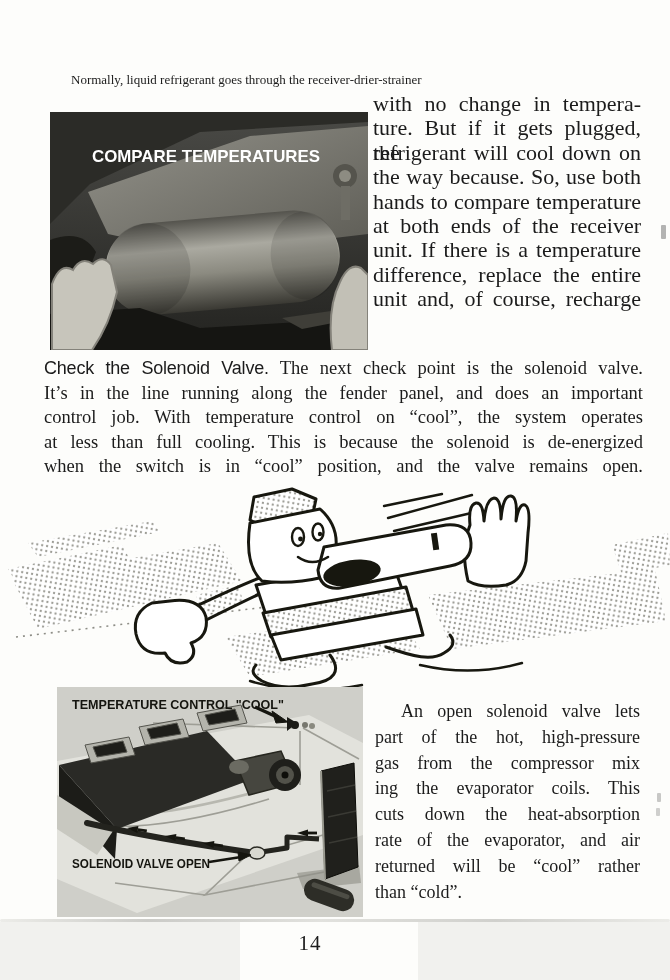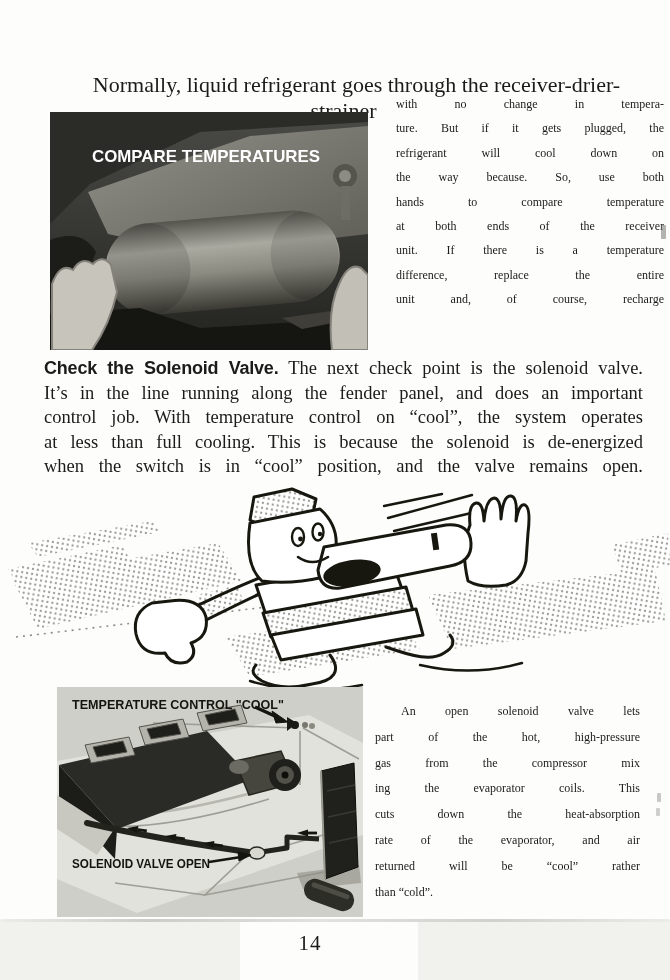--- a/index.html
+++ b/index.html
@@ -2,32 +2,32 @@
 <html><head>
 <meta charset="utf-8">
 <style>
   html,body{margin:0;padding:0;background:#e8e8e4;}
   .page{
     position:relative;width:670px;height:980px;margin:0 auto;
     background:#fdfdfb;overflow:hidden;
     font-family:"Liberation Serif","DejaVu Serif",serif;color:#1b1b1b;
   }
   
-  .p1-first{position:absolute;left:45px;top:72px;width:597px;font-size:22px;text-indent:26px;text-align:center;}
-  .col1{position:absolute;left:373px;top:92px;width:268px;font-size:12px;margin-left:23px;}
+  .p1-first{position:absolute;left:45px;top:72px;width:597px;font-size:13px;text-indent:26px;}
+  .col1{position:absolute;left:373px;top:92px;width:268px;font-size:22px;}
   .col1 .tl{height:24.4px;line-height:24.4px;}
   .para2{position:absolute;left:44px;top:356px;width:599px;font-size:18.5px;}
   .para2 .tl{height:24.6px;line-height:24.6px;}
-  .col2{position:absolute;left:375px;top:699px;width:265px;font-size:12px;}
+  .col2{position:absolute;left:375px;top:699px;width:265px;font-size:18px;}
   .col2 .tl{height:25.8px;line-height:25.8px;}
   .col2 .tl:first-child{text-indent:26px;}
   .tl{white-space:normal;}
   .jl{text-align:justify;text-align-last:justify;}
   .ll{text-align:left;text-align-last:left;}
-  .lead{font-family:"Liberation Sans","DejaVu Sans",sans-serif;font-weight:700;font-size:18px;letter-spacing:-0.2px;}
+  .lead{font-family:"Liberation Sans","DejaVu Sans",sans-serif;font-weight:400;font-size:18px;letter-spacing:-0.2px;}
   .pagenum{position:absolute;left:0;top:931px;width:620px;text-align:center;font-size:21px;letter-spacing:1px;}
   
   .photo1{position:absolute;left:50px;top:112px;width:318px;height:238px;text-align:center;}
   .cartoon{position:absolute;left:0;top:485px;width:670px;height:205px;}
   .photo2{position:absolute;left:57px;top:687px;width:306px;height:230px;}
   figure{margin:0;padding:0;}
   svg{display:block;}
   
   .band-edge{position:absolute;left:0;top:919px;width:670px;height:3px;opacity:.45;border-radius:2px;
     background:linear-gradient(90deg,#d8d8d2 0%,#8e8e88 22%,#c0c0ba 48%,#9a9a94 74%,#d6d6d0 100%);}

